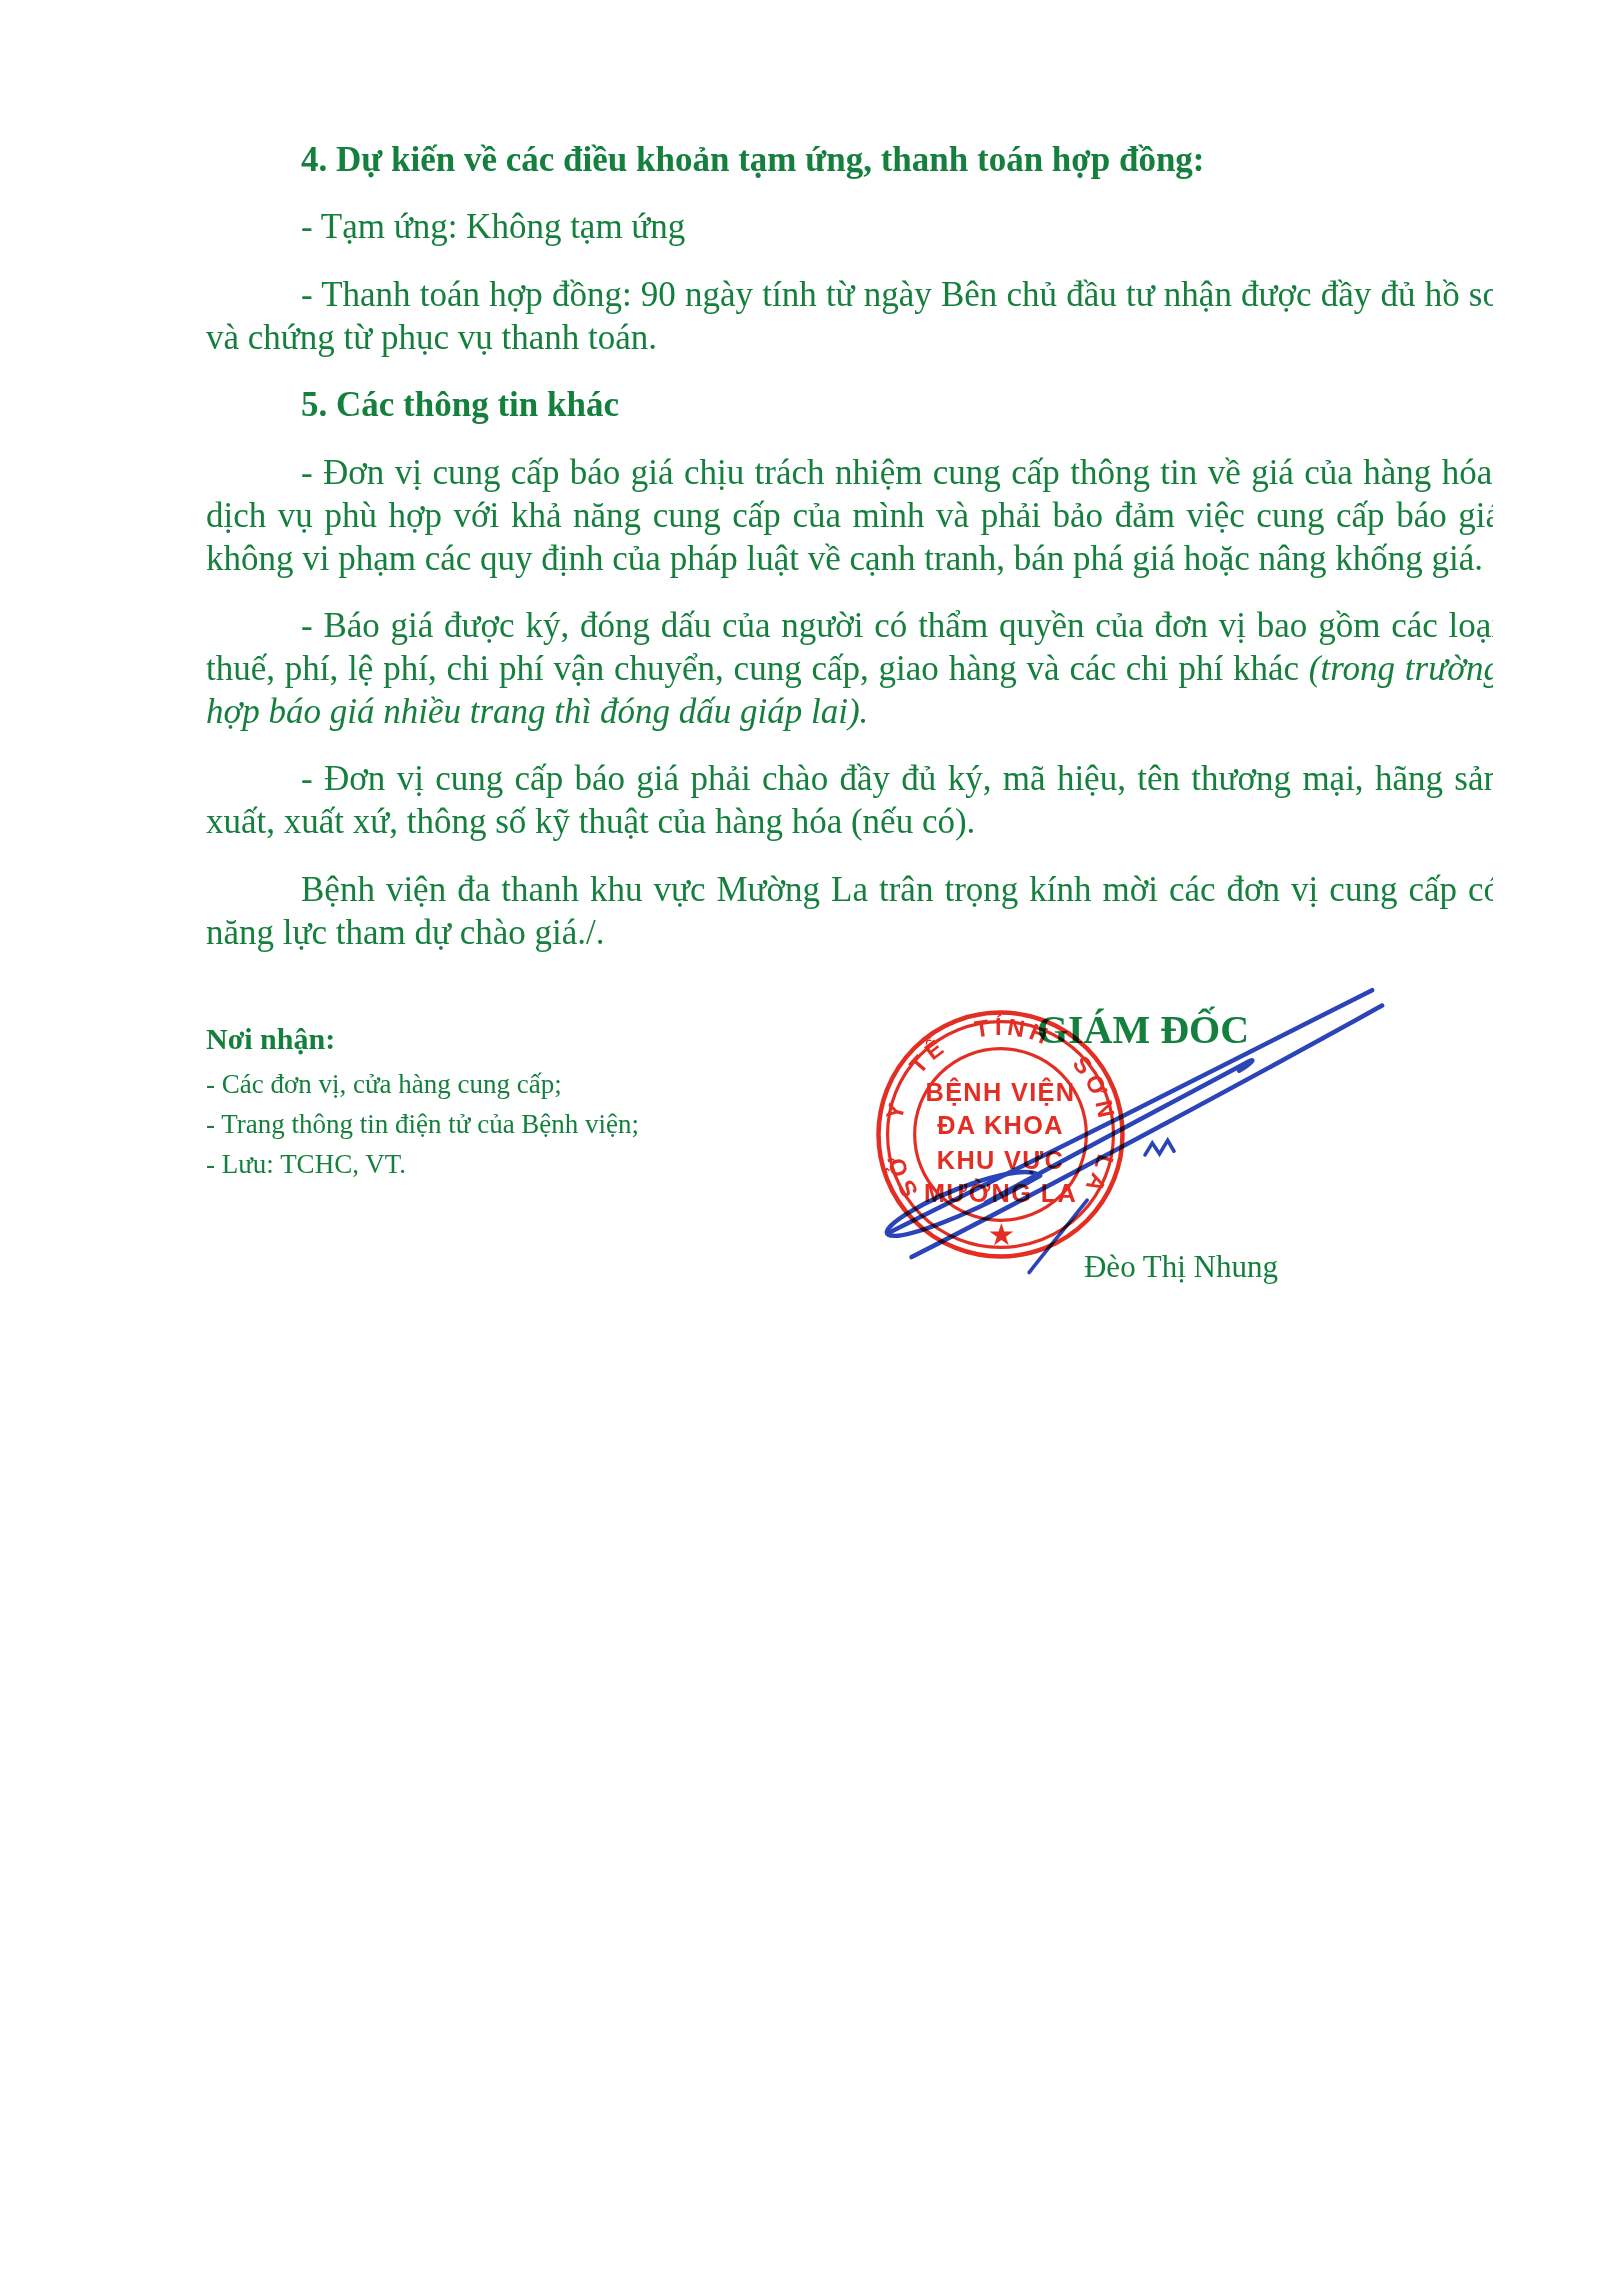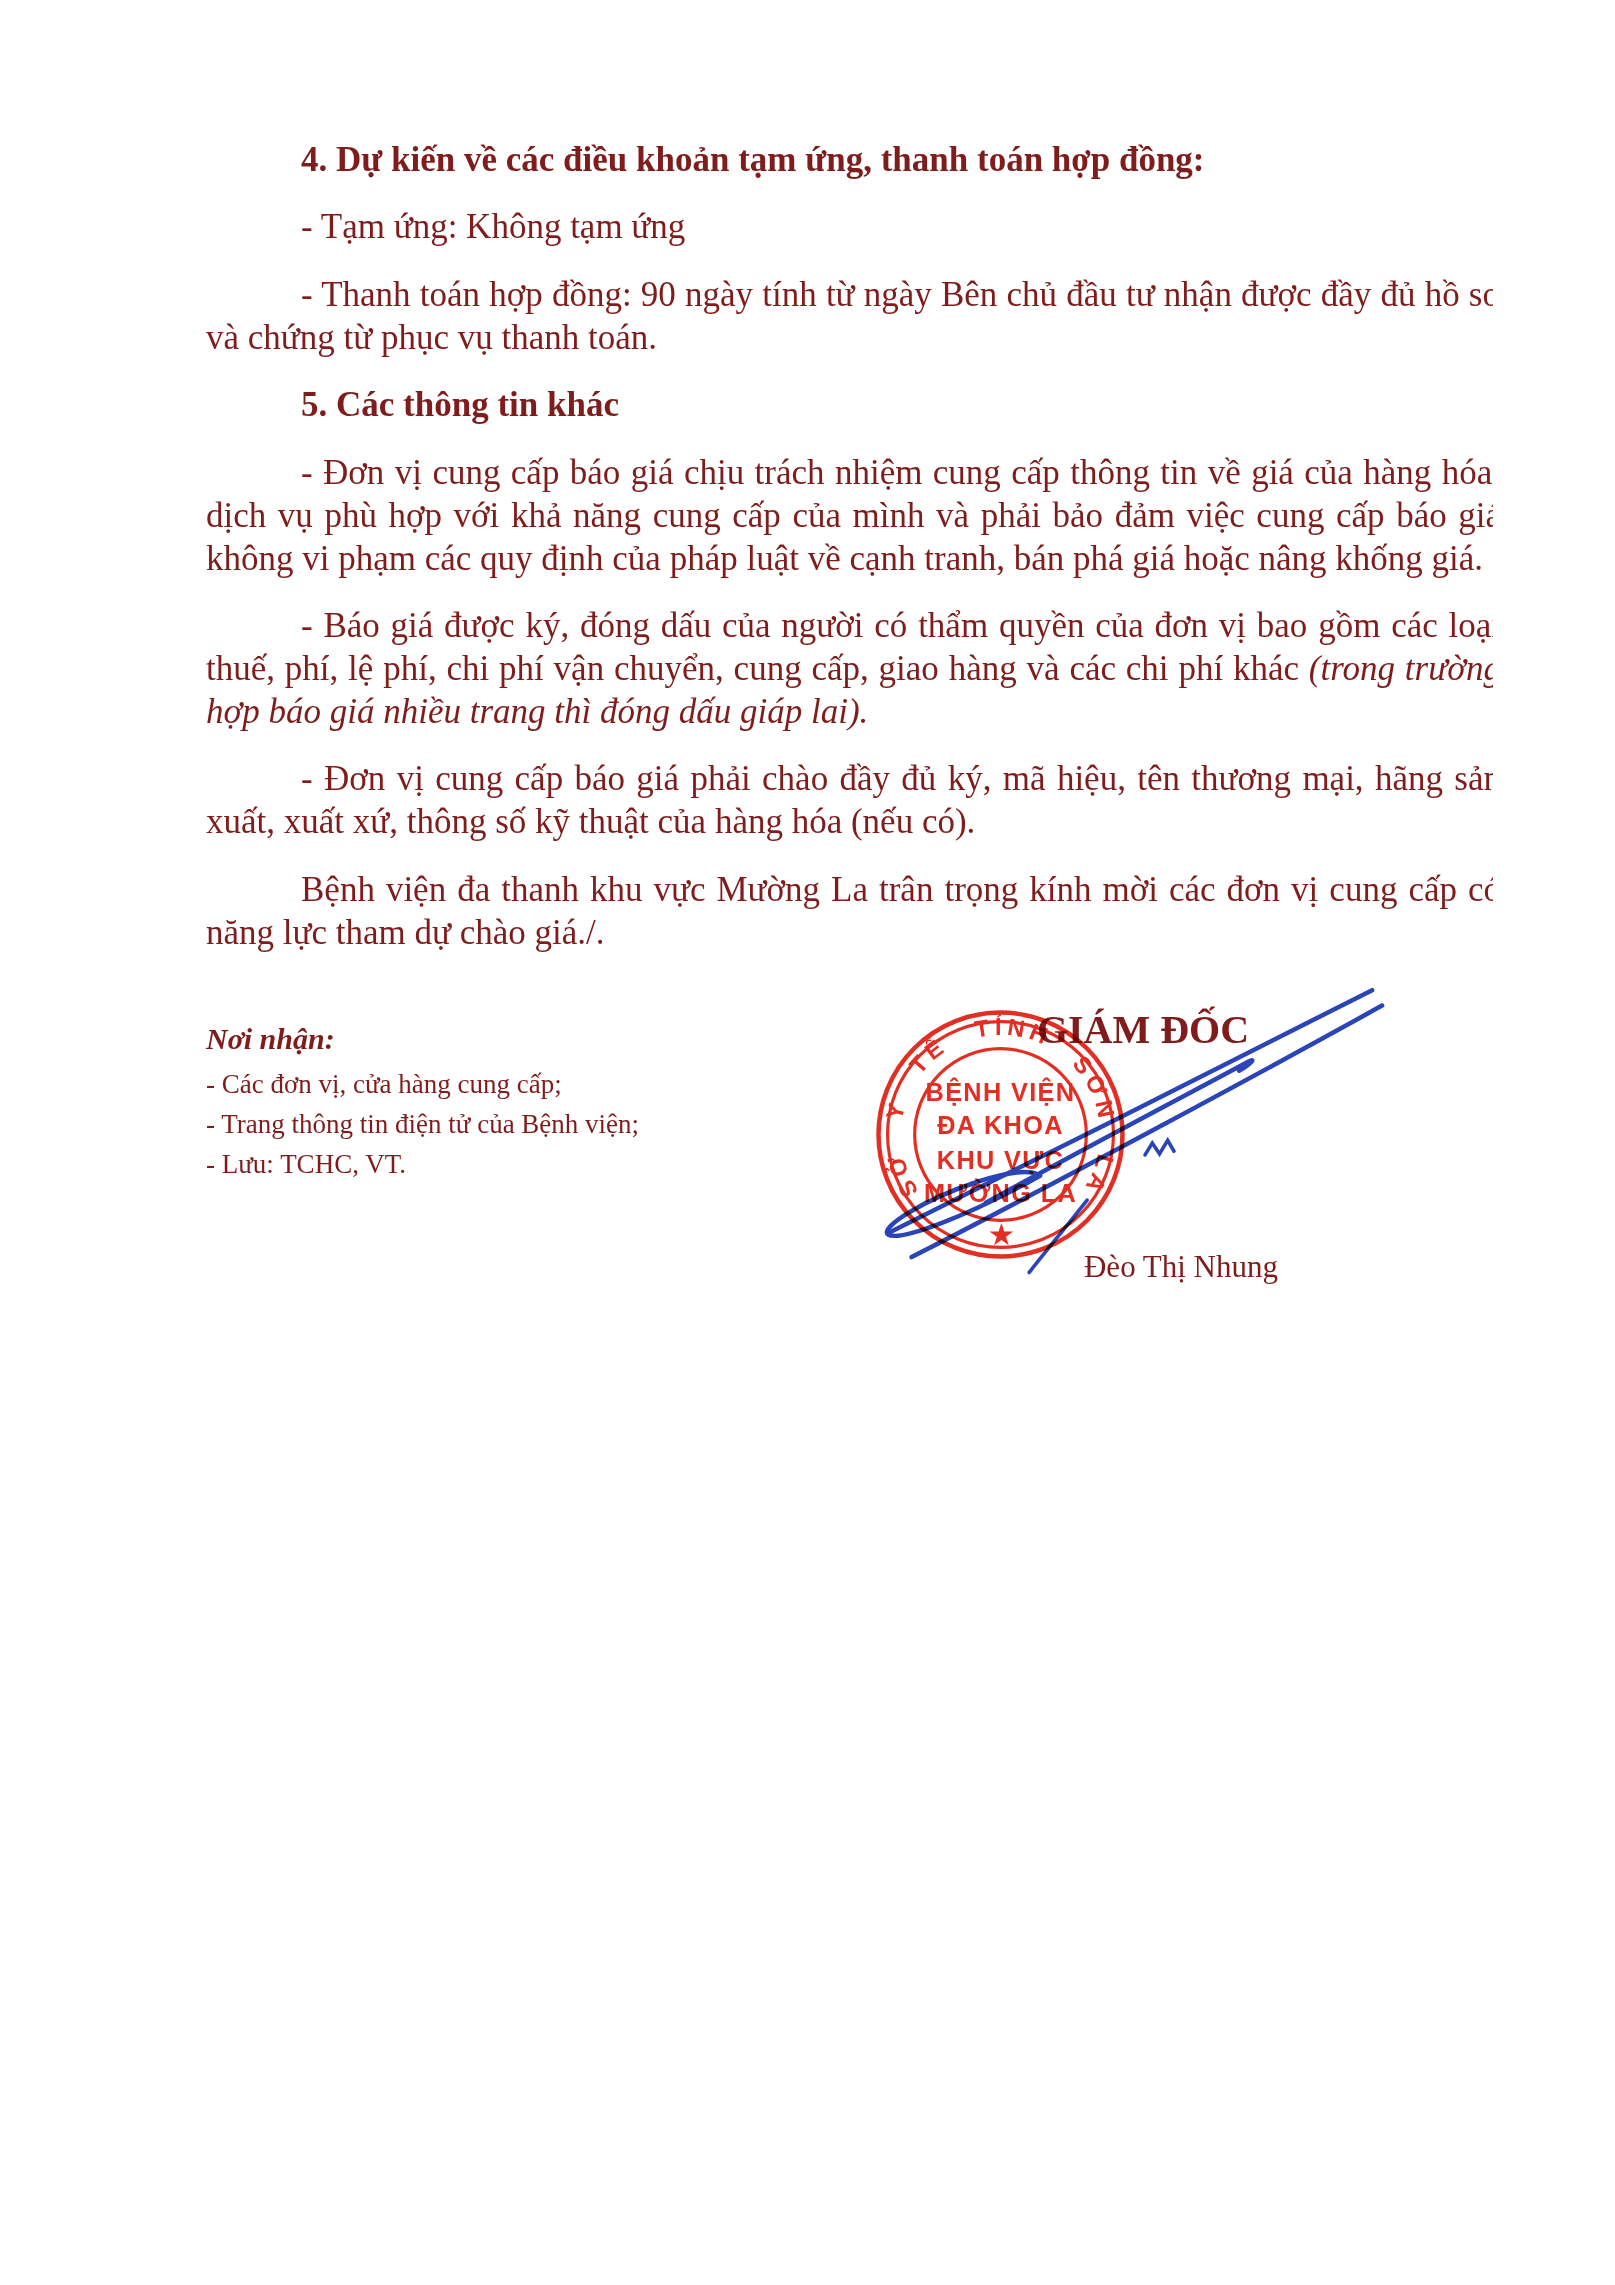--- a/index.html
+++ b/index.html
@@ -2,21 +2,21 @@
 <html style="font-size:14.5px"><head>
 <meta charset="utf-8">
 <style>
   html,body{margin:0;padding:0;background:#ffffff;}
   .page{
     position:relative;
     width:1493px;
     height:2285px;
     background:#ffffff;
     font-family:"Liberation Serif", serif;
-    color:#7f1d1d;
+    color:#15803d;
     overflow:hidden;
   }
   .content{
     position:absolute;
     left:206px;
     top:138px;
     width:1295px;
     font-size:35px;
     line-height:43px;
     text-align:justify;
@@ -27,21 +27,20 @@
   
   .recipients{
     position:absolute;
     left:206px;
     top:1019px;
     font-size:27px;
     line-height:40px;
   }
   .recipients .label{
     font-weight:bold;
-    font-style:italic;
     font-size:30px;
     margin-bottom:5.4px;
   }
   .sign-title{
     position:absolute;
     left:1143px;
     top:1006px;
     transform:translateX(-50%);
     font-size:40px;
     font-weight:bold;

